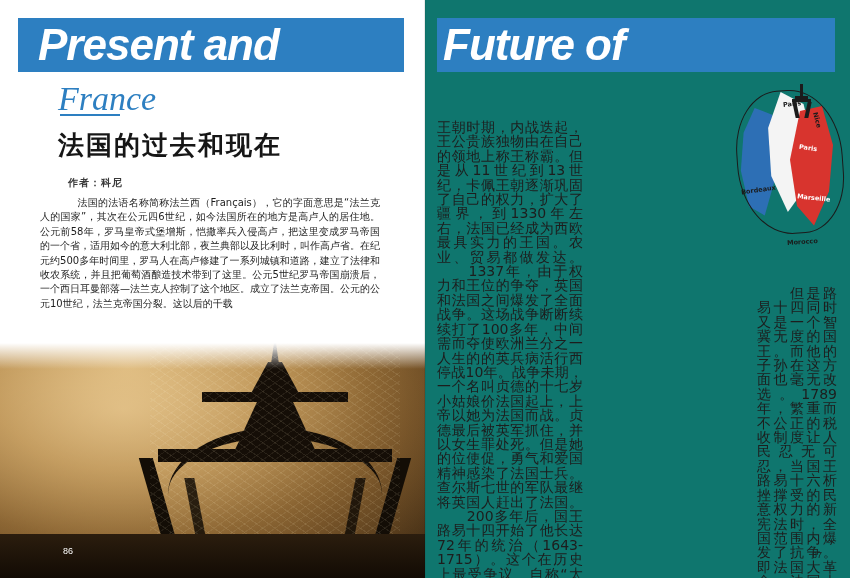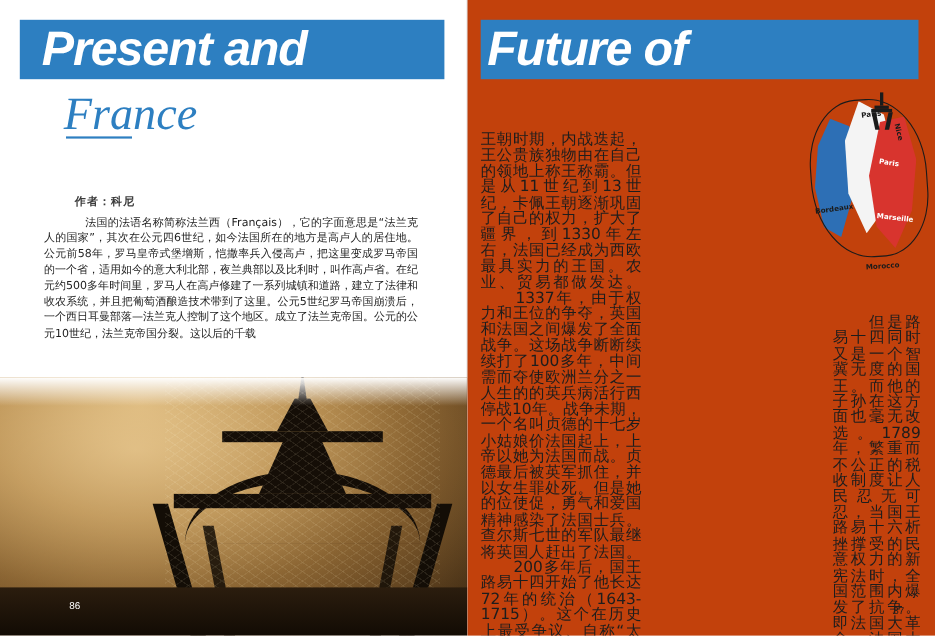--- a/index.html
+++ b/index.html
@@ -1,41 +1,41 @@
 <!DOCTYPE html>
 <html><head>
 <meta charset="utf-8">
 <style>
   html,body{margin:0;padding:0;background:#ffffff;}
   body{width:850px;height:578px;font-family:"Liberation Sans",sans-serif;overflow:hidden;}
   .spread{position:relative;width:850px;height:512px;background:#ffffff;}
 
   
   .page-left{position:absolute;left:0;top:0;width:425px;height:578px;background:#fff;overflow:hidden;}
-  .page-right{position:absolute;left:425px;top:0;width:425px;height:578px;background:#c2410c;overflow:hidden;}
+  .page-right{position:absolute;left:425px;top:0;width:425px;height:578px;background:#0f766e;overflow:hidden;}
 
   
   .band{position:absolute;background:#2d7fc1;}
   .band-left{left:18px;top:18px;width:386px;height:54px;}
   .band-right{left:12px;top:18px;width:398px;height:54px;}
 
   .headline{
     font-family:"Liberation Sans",sans-serif;
     font-weight:bold;font-style:italic;
     color:#ffffff;font-size:44px;letter-spacing:-1px;
     line-height:54px;white-space:nowrap;
   }
   .headline-left{position:absolute;left:38px;top:18px;}
   .headline-right{position:absolute;left:18px;top:18px;}
 
   
   .france-logo{
     position:absolute;left:58px;top:80px;
     font-family:"Liberation Serif",serif;font-style:italic;
-    font-size:42px;color:#2d7fc1;letter-spacing:0px;
+    font-size:34px;color:#2d7fc1;letter-spacing:0px;
   }
   .france-logo .under{
     position:absolute;left:2px;bottom:2px;height:2px;width:60px;background:#2d7fc1;
   }
 
   .cn-title{
     position:absolute;left:58px;top:128px;
     font-family:"DejaVu Sans",sans-serif;font-weight:bold;
     font-size:26px;color:#161616;letter-spacing:2px;
   }
@@ -136,20 +136,21 @@
   <div class="page-left">
 
     <div class="band band-left"></div>
     <div class="headline headline-left">Present and</div>
 
     <div class="france-logo">
       <span>France</span>
       <span class="under"></span>
     </div>
 
+    <div class="cn-title">法国的过去和现在</div>
 
     <div class="byline">作者：科尼</div>
 
     <div class="body-left">　　法国的法语名称简称法兰西（Français），它的字面意思是“法兰克人的国家”，其次在公元四6世纪，如今法国所在的地方是高卢人的居住地。公元前58年，罗马皇帝式堡增斯，恺撒率兵入侵高卢，把这里变成罗马帝国的一个省，适用如今的意大利北部，夜兰典部以及比利时，叫作高卢省。在纪元约500多年时间里，罗马人在高卢修建了一系列城镇和道路，建立了法律和收农系统，并且把葡萄酒酿造技术带到了这里。公元5世纪罗马帝国崩溃后，一个西日耳曼部落—法兰克人控制了这个地区。成立了法兰克帝国。公元的公元10世纪，法兰克帝国分裂。这以后的千载</div>
 
     <div class="photo">
       <div class="sky"></div>
       <div class="sky-glow"></div>
       <div class="tower">
         <div class="leg legL"></div>

